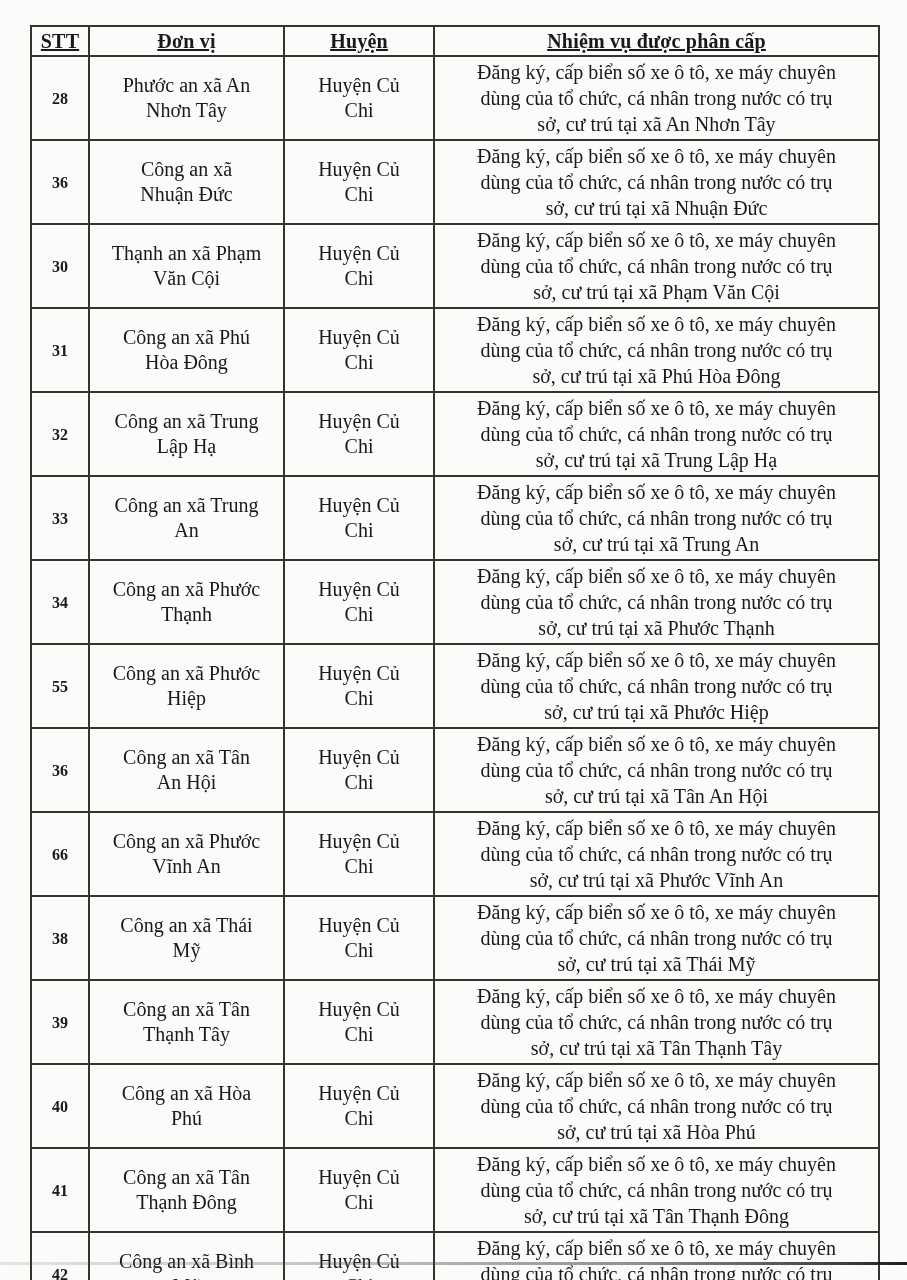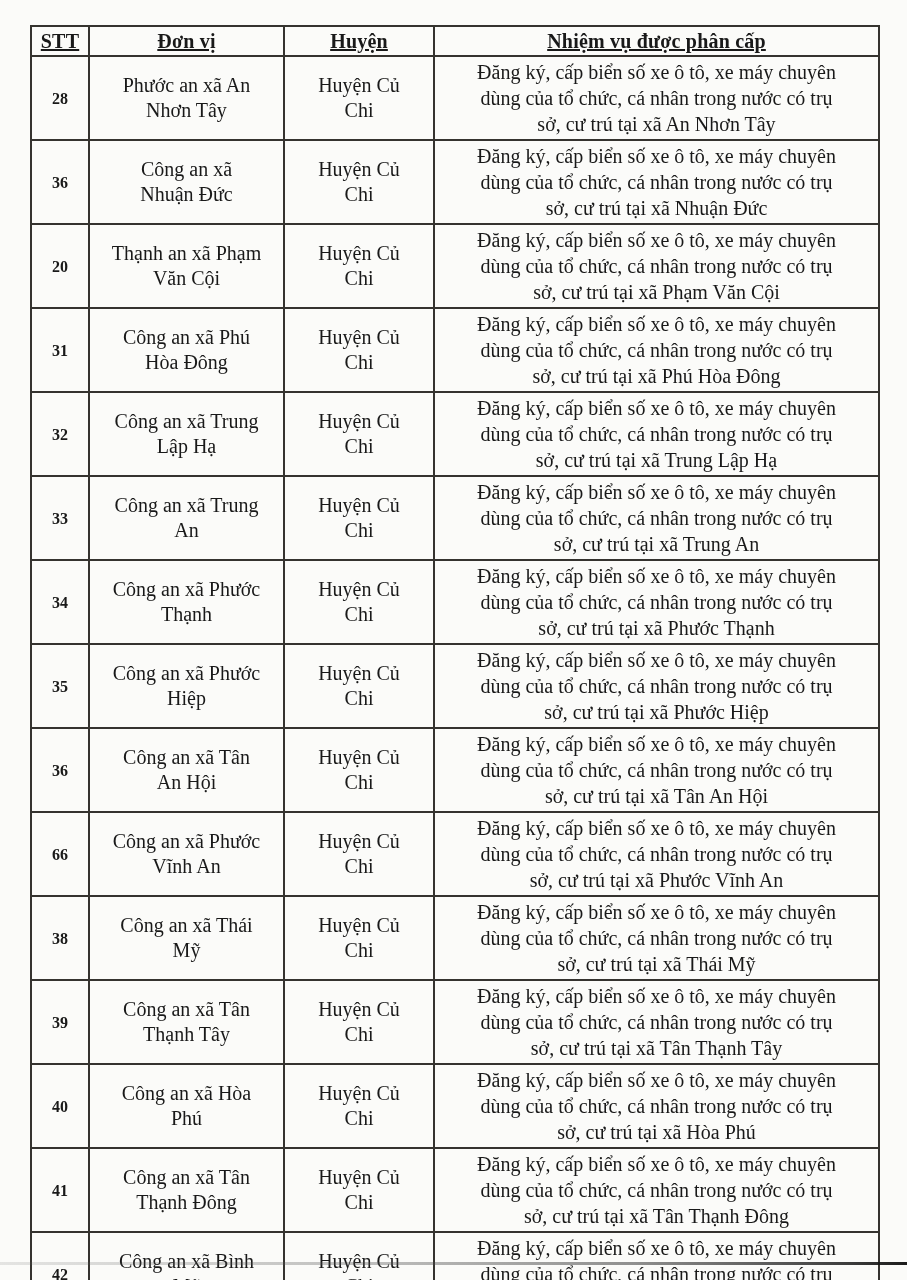--- a/index.html
+++ b/index.html
@@ -113,21 +113,21 @@
     <td class="c-unit">Công an xã
 Nhuận Đức</td>
     <td class="c-district">Huyện Củ
 Chi</td>
     <td class="c-task">Đăng ký, cấp biển số xe ô tô, xe máy chuyên
 dùng của tổ chức, cá nhân trong nước có trụ
 sở, cư trú tại xã Nhuận Đức</td>
   </tr>
 
   <tr>
-    <td class="c-stt">20</td>
+    <td class="c-stt">30</td>
     <td class="c-unit">Thạnh an xã Phạm
 Văn Cội</td>
     <td class="c-district">Huyện Củ
 Chi</td>
     <td class="c-task">Đăng ký, cấp biển số xe ô tô, xe máy chuyên
 dùng của tổ chức, cá nhân trong nước có trụ
 sở, cư trú tại xã Phạm Văn Cội</td>
   </tr>
 
   <tr>
@@ -168,21 +168,21 @@
     <td class="c-unit">Công an xã Phước
 Thạnh</td>
     <td class="c-district">Huyện Củ
 Chi</td>
     <td class="c-task">Đăng ký, cấp biển số xe ô tô, xe máy chuyên
 dùng của tổ chức, cá nhân trong nước có trụ
 sở, cư trú tại xã Phước Thạnh</td>
   </tr>
 
   <tr>
-    <td class="c-stt">35</td>
+    <td class="c-stt">55</td>
     <td class="c-unit">Công an xã Phước
 Hiệp</td>
     <td class="c-district">Huyện Củ
 Chi</td>
     <td class="c-task">Đăng ký, cấp biển số xe ô tô, xe máy chuyên
 dùng của tổ chức, cá nhân trong nước có trụ
 sở, cư trú tại xã Phước Hiệp</td>
   </tr>
 
   <tr>

